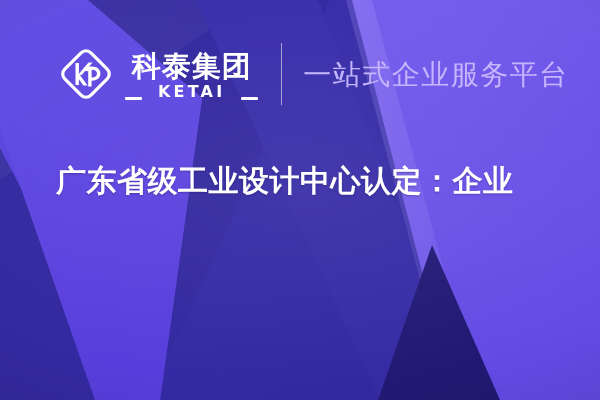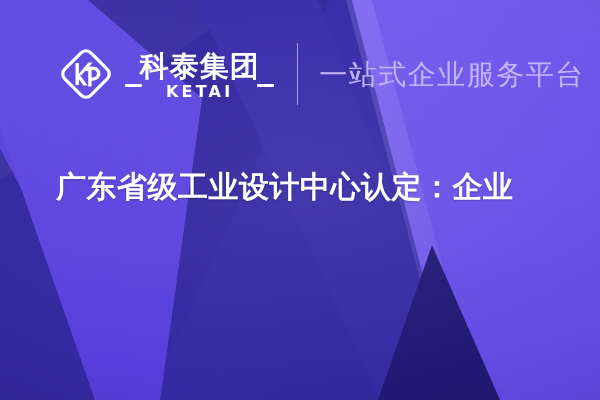--- a/index.html
+++ b/index.html
@@ -80,21 +80,21 @@
     display:flex;flex-direction:column;align-items:center;justify-content:center;
     margin-top:1px;
   }
   .logo-cn{
     font-size:29px;line-height:32px;font-weight:bold;color:#ffffff;
     letter-spacing:1px;
     font-family:"DejaVu Sans","Liberation Sans",sans-serif;
     white-space:nowrap;
   }
   .logo-en-row{
-    display:flex;align-items:flex-start;gap:24px;margin-top:2px;width:100%;
+    display:flex;align-items:flex-end;gap:16px;margin-top:2px;width:100%;
     justify-content:center;
   }
   .logo-dash{
     height:3px;width:17px;background:#ffffff;flex:0 0 auto;border-radius:1px;
   }
   .logo-en{
     font-size:16px;line-height:16px;font-weight:bold;color:#ffffff;
     letter-spacing:3.2px;white-space:nowrap;
   }
   .divider{
@@ -110,21 +110,21 @@
     font-family:"DejaVu Sans","Liberation Sans",sans-serif;
   }
   .tagline-sub{
     font-size:19px;line-height:24px;color:#ffffff;letter-spacing:1px;
     font-weight:400;white-space:nowrap;margin-top:3px;
     font-family:"DejaVu Serif","Liberation Serif",serif;
   }
 
   
   .headline{
-    position:absolute;left:0;top:164px;width:600px;
+    position:absolute;left:0;top:158px;width:600px;
     padding:0 56px;box-sizing:border-box;
   }
   .headline-line{
     font-size:30px;line-height:46px;font-weight:bold;color:#ffffff;
     letter-spacing:0.5px;white-space:nowrap;
     font-family:"DejaVu Sans","Liberation Sans",sans-serif;
     text-shadow:0 1px 2px rgba(20,10,70,.30);
   }
 </style>
 </head>

